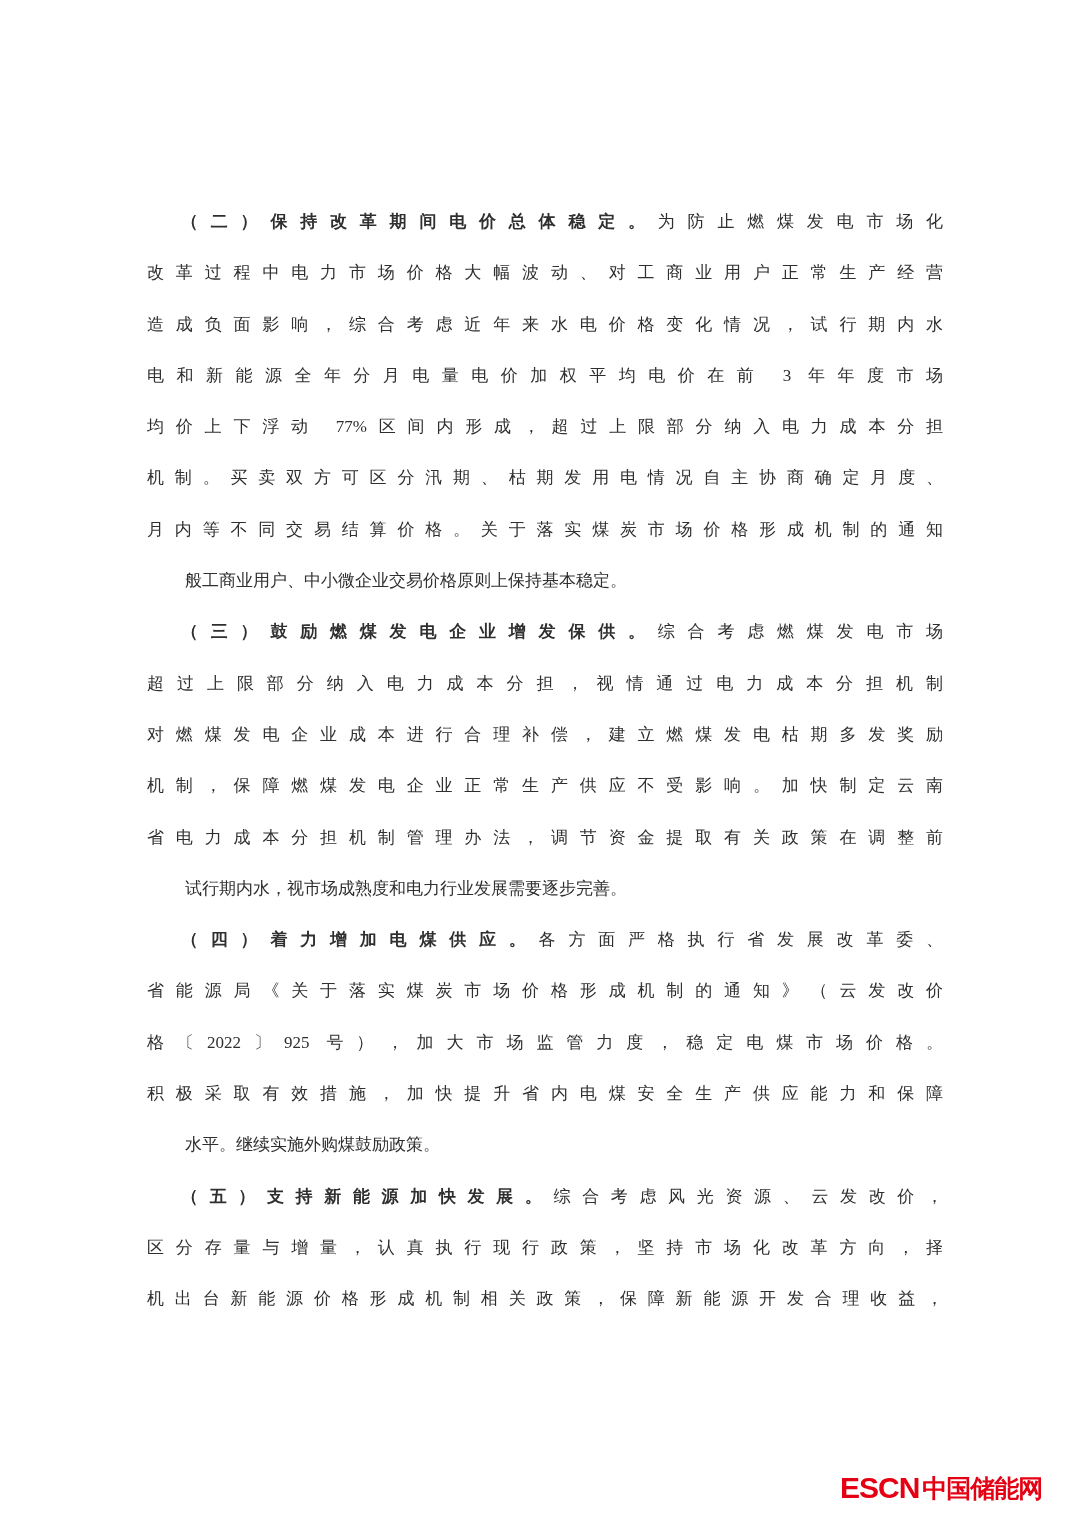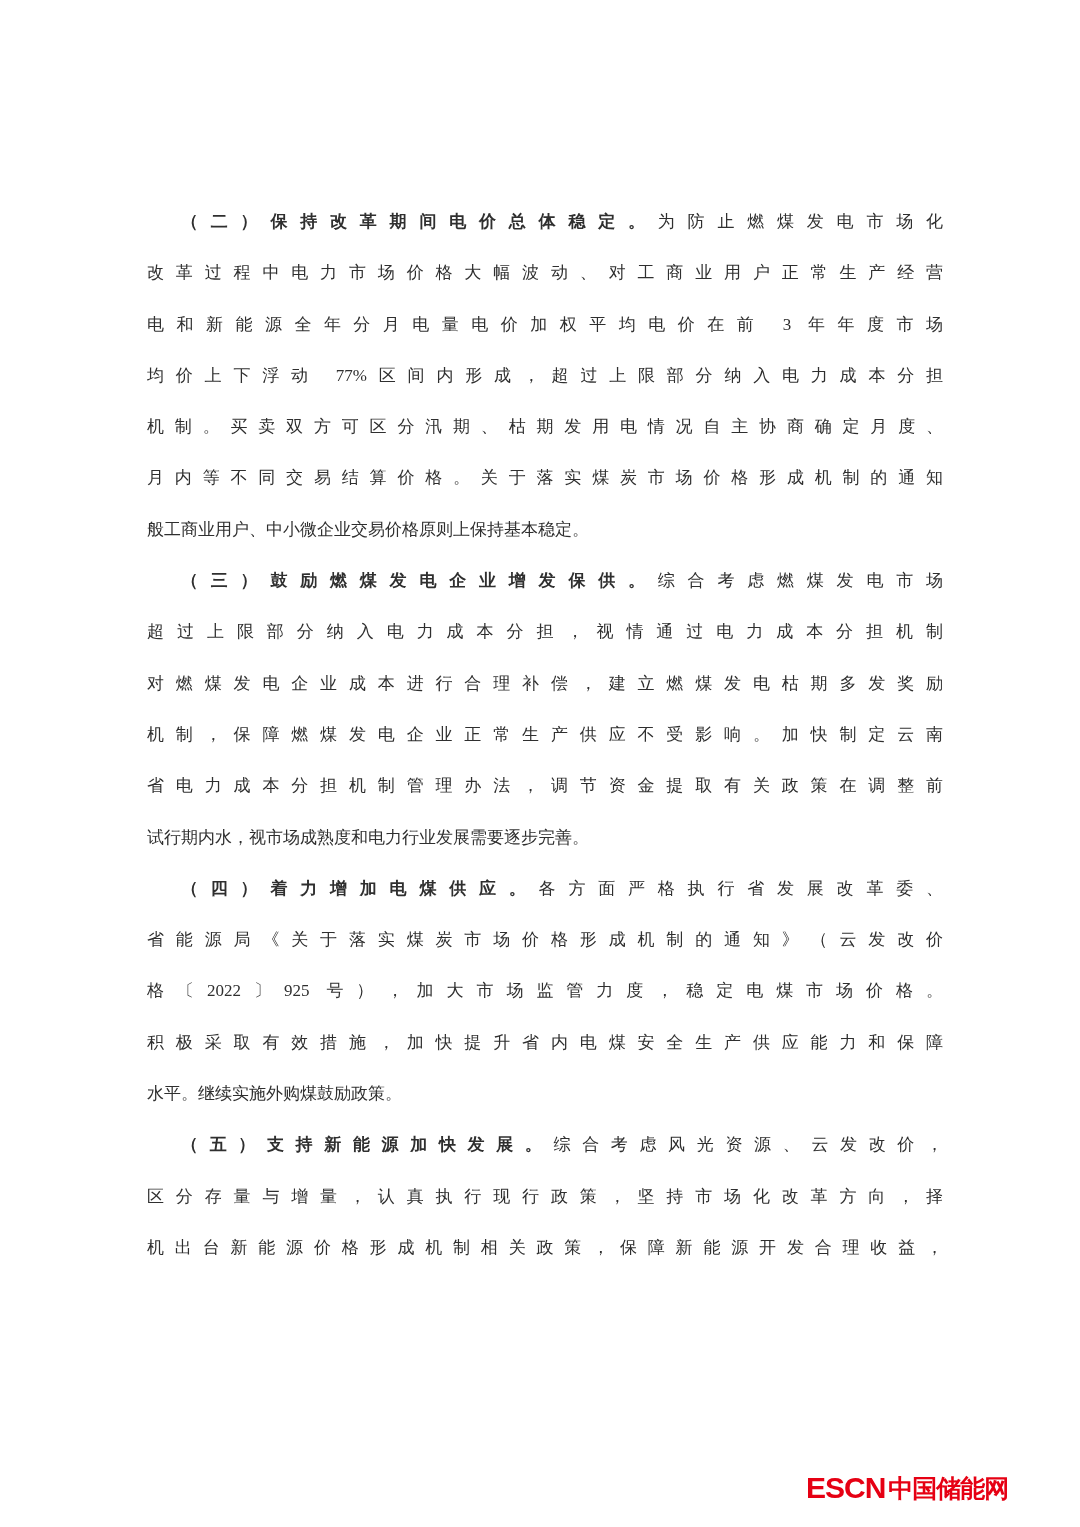--- a/index.html
+++ b/index.html
@@ -28,27 +28,28 @@
     text-align: justify;
     text-align-last: justify;
     text-justify: inter-character;
     overflow: hidden;
   }
   .line.indent {
     text-indent: 2em;
   }
   .line.end {
     text-align-last: left;
+    margin-left: 38px;
   }
   .line .b {
     font-weight: bold;
   }
   .logo {
     position: absolute;
-    left: 806px;
+    left: 840px;
     top: 1472px;
     white-space: nowrap;
     color: #e60013;
     font-family: "Liberation Sans", "DejaVu Sans", sans-serif;
     line-height: 30px;
   }
   .logo-latin {
     font-weight: bold;
     font-size: 30px;
     letter-spacing: -1px;
@@ -61,20 +62,21 @@
     letter-spacing: -1px;
     vertical-align: middle;
   }
 </style>
 </head>
 <body>
 
 <div class="doc">
   <div class="line indent"><span class="b">（二）保持改革期间电价总体稳定。</span><span>为防止燃煤发电市场化</span></div>
   <div class="line"><span>改革过程中电力市场价格大幅波动、对工商业用户正常生产经营</span></div>
+  <div class="line"><span>造成负面影响，综合考虑近年来水电价格变化情况，试行期内水</span></div>
   <div class="line"><span>电和新能源全年分月电量电价加权平均电价在前 3 年年度市场</span></div>
   <div class="line"><span>均价上下浮动 77%区间内形成，超过上限部分纳入电力成本分担</span></div>
   <div class="line"><span>机制。买卖双方可区分汛期、枯期发用电情况自主协商确定月度、</span></div>
   <div class="line"><span>月内等不同交易结算价格。关于落实煤炭市场价格形成机制的通知</span></div>
   <div class="line end"><span>般工商业用户、中小微企业交易价格原则上保持基本稳定。</span></div>
 
   <div class="line indent"><span class="b">（三）鼓励燃煤发电企业增发保供。</span><span>综合考虑燃煤发电市场</span></div>
   <div class="line"><span>超过上限部分纳入电力成本分担，视情通过电力成本分担机制</span></div>
   <div class="line"><span>对燃煤发电企业成本进行合理补偿，建立燃煤发电枯期多发奖励</span></div>
   <div class="line"><span>机制，保障燃煤发电企业正常生产供应不受影响。加快制定云南</span></div>

